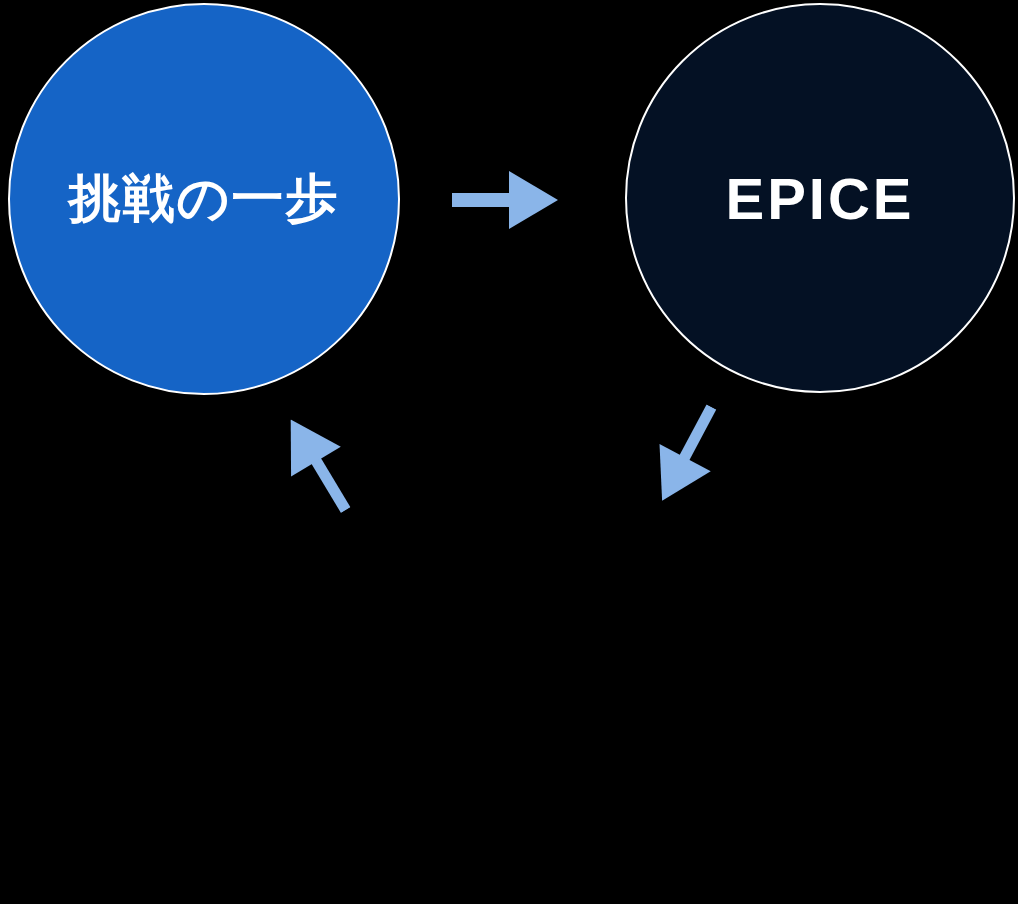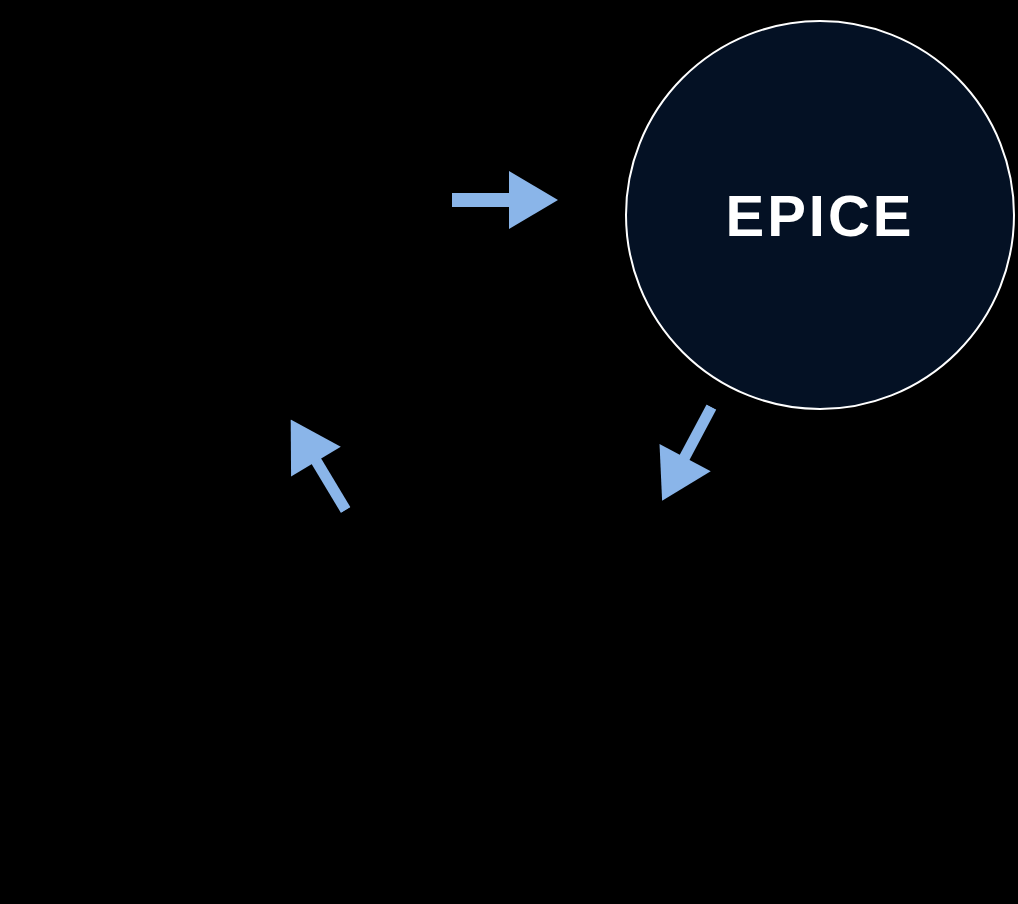--- a/index.html
+++ b/index.html
@@ -38,21 +38,21 @@
     text-align: center;
     white-space: nowrap;
   }
   .node-challenge {
     left: 8px; top: 3px;
     width: 392px; height: 392px;
     background: var(--node-challenge-fill);
   }
   .node-challenge .label { font-size: 52px; letter-spacing: 2px; }
   .node-epice {
-    left: 625px; top: 20px;
+    left: 625px; top: 3px;
     width: 390px; height: 390px;
     background: var(--node-epice-fill);
   }
   .node-epice .label { font-size: 58px; letter-spacing: 3px; }
   .node-future {
     left: 337px; top: 497px;
     width: 386px; height: 386px;
     background: linear-gradient(90deg, var(--node-future-fill-start) 0%, var(--node-future-fill-end) 100%);
   }
   .node-future .label { font-size: 52px; letter-spacing: 2px; }
@@ -64,20 +64,23 @@
   .arrow polygon, .arrow rect { fill: var(--arrow); }
   .arrow-right     { left: 452px; top: 170px; }
   .arrow-downleft  { left: 634px; top: 424px; transform: rotate(118deg); }
   .arrow-upleft    { left: 265px; top: 435px; transform: rotate(-121deg); }
 </style>
 </head>
 <body>
 
 <div class="canvas">
 
+  <div class="node node-challenge">
+    <div class="label">挑戦の一歩</div>
+  </div>
 
   <div class="node node-epice">
     <div class="label">EPICE</div>
   </div>
 
 
   <svg class="arrow arrow-right" viewBox="0 0 106 60" xmlns="http://www.w3.org/2000/svg" aria-hidden="true">
     <rect x="0" y="23" width="58" height="14"></rect>
     <polygon points="57,1 106,30 57,59"></polygon>
   </svg>

